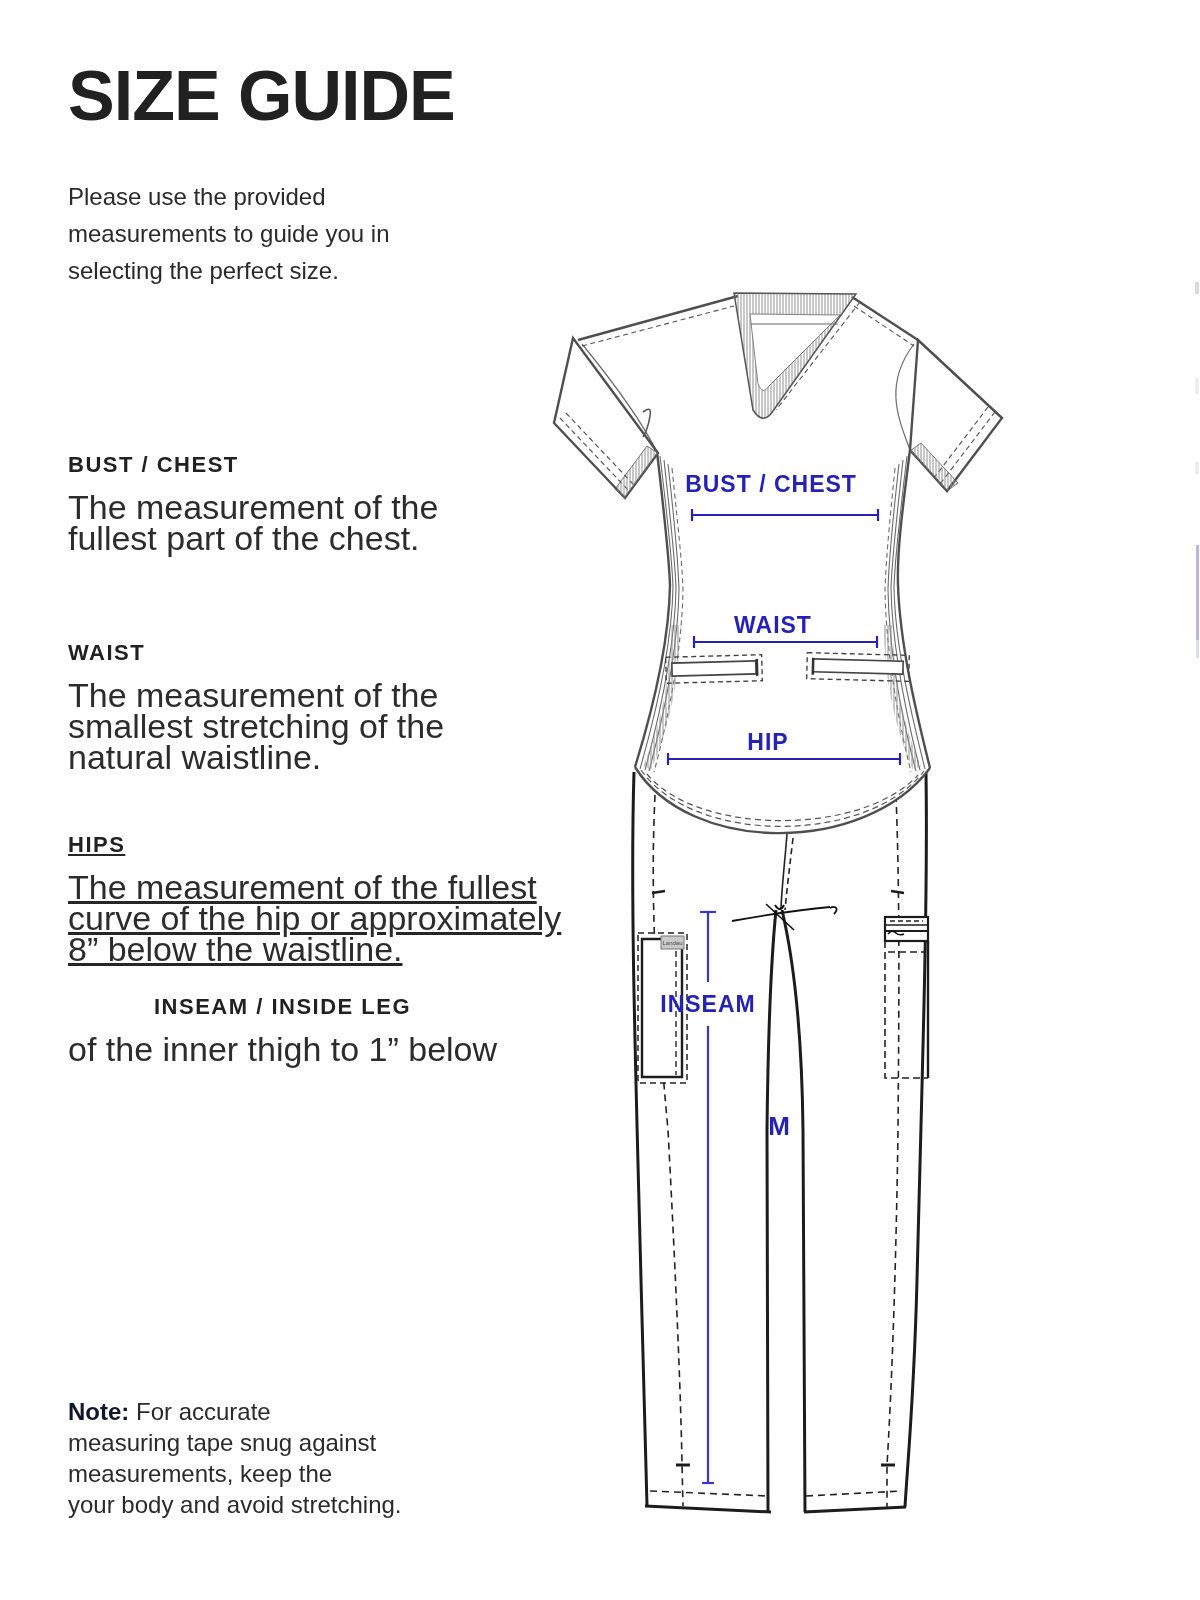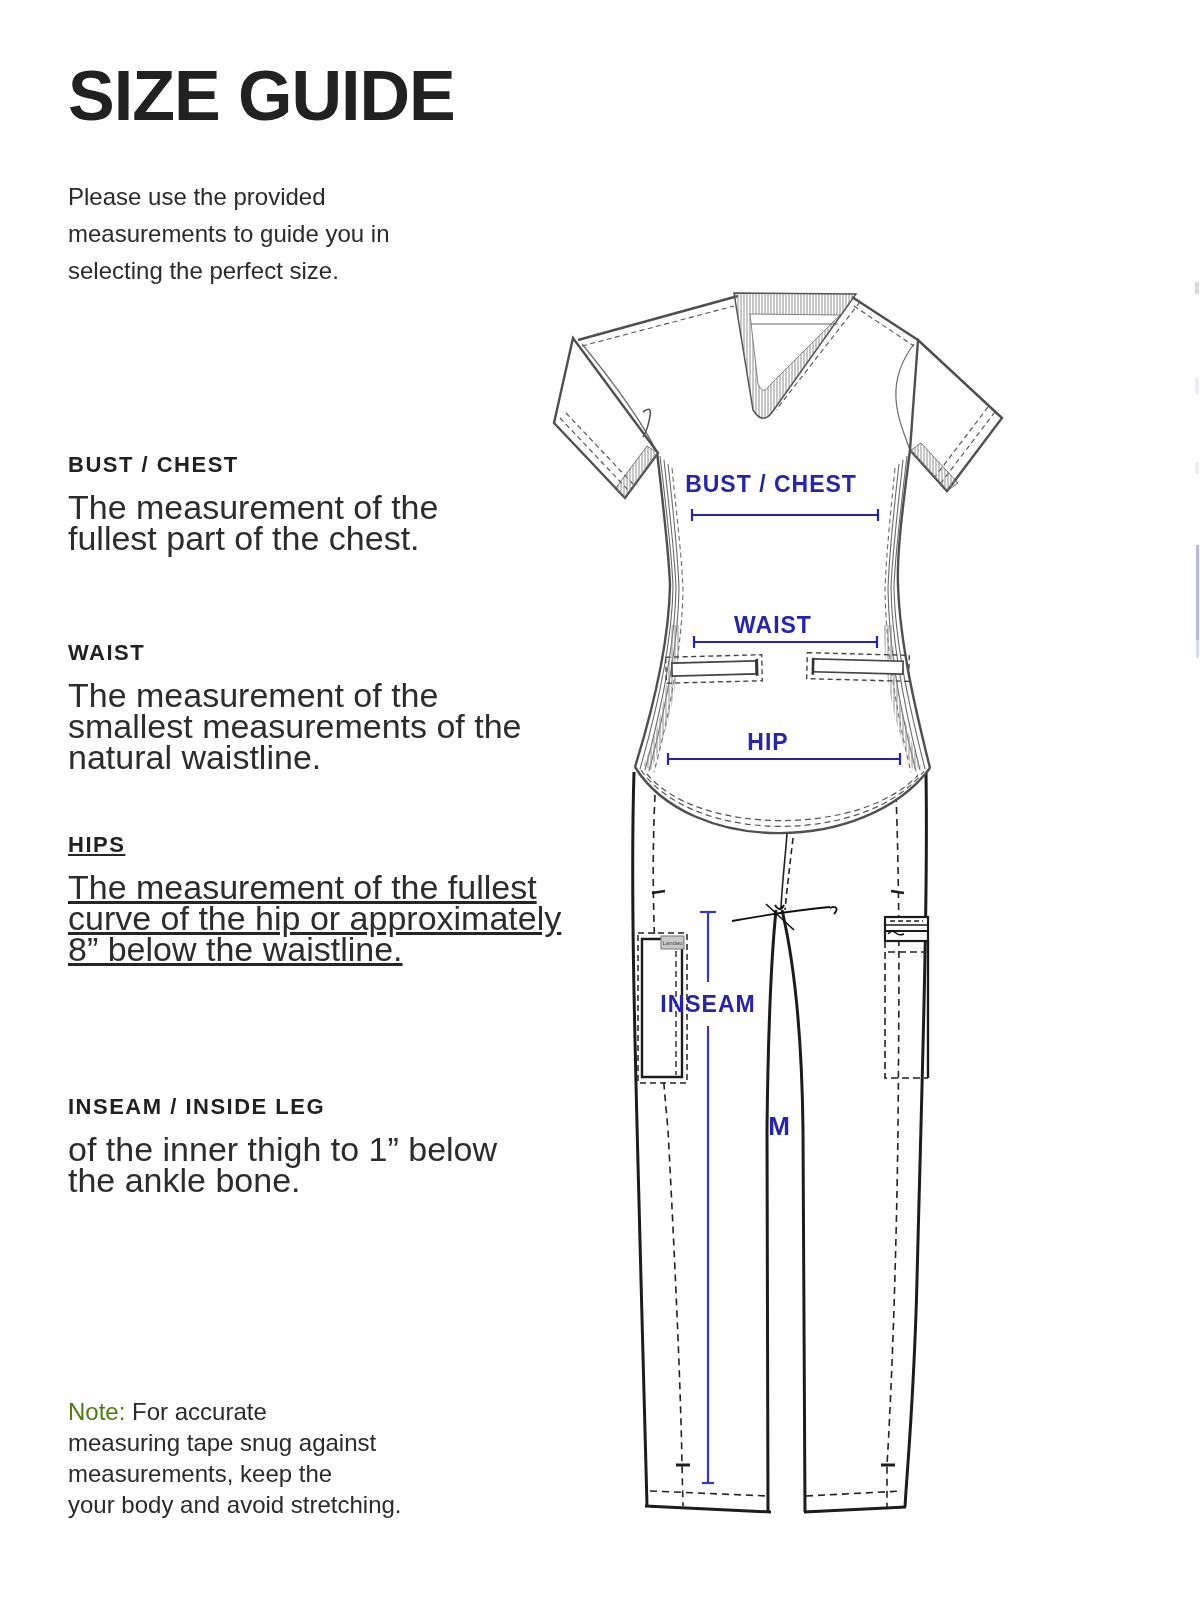--- a/index.html
+++ b/index.html
@@ -5,23 +5,23 @@
   :root{ --accent:#2522b4; --inseam:#3a35cf; --top-line:#4f4f4f; --pant-line:#1c1c1c; }
   html,body{margin:0;padding:0;background:#fff;}
   .page{position:relative;width:1200px;height:1600px;background:#ffffff;overflow:hidden;
         font-family:"Liberation Sans",sans-serif;color:#262626;}
   .title{position:absolute;left:68px;top:56px;margin:0;font-size:70px;font-weight:700;
          letter-spacing:-1px;color:#212121;}
   .intro{position:absolute;left:68px;top:178px;font-size:24px;line-height:37px;color:#2a2a2a;}
   .sec{position:absolute;left:68px;}
   .sec h3{margin:0;font-size:22px;font-weight:700;letter-spacing:1.5px;color:#212121;}
   .sec .body{margin-top:14px;font-size:34px;line-height:31px;color:#2c2c2c;}
-  .sec-bust{top:452px;} .sec-waist{top:640px;} .sec-hips{top:832px;text-decoration:underline;} .sec-inseam{top:1094px;}
+  .sec-bust{top:452px;} .sec-waist{top:640px;} .sec-hips{top:832px;text-decoration:underline;} .sec-inseam{top:994px;text-align:center;}
   .note{position:absolute;left:68px;top:1396px;font-size:24px;line-height:31px;color:#2a2a2a;}
-  .note b{font-weight:400;color:#4d7c0f;}
+  .note b{font-weight:700;color:#0f172a;}
   .line{display:block;white-space:nowrap;}
   svg.diagram{position:absolute;left:530px;top:280px;}
   .anno-text{font-family:"Liberation Sans",sans-serif;font-weight:700;font-size:23px;
              letter-spacing:1px;fill:var(--accent);}
   .size-text{font-family:"Liberation Sans",sans-serif;font-weight:700;font-size:26px;fill:var(--accent);}
   .tag-text{font-family:"Liberation Sans",sans-serif;font-size:6px;fill:#4a4a4a;}
   .edge-mark{position:absolute;}
 </style>
 </head>
 <body>
@@ -41,39 +41,38 @@
     <div class="body">
       <span class="line">The measurement of the</span>
       <span class="line">fullest part of the chest.</span>
     </div>
   </div>
 
   <div class="sec sec-waist">
     <h3>WAIST</h3>
     <div class="body">
       <span class="line">The measurement of the</span>
-      <span class="line">smallest measurements of the</span>
+      <span class="line">smallest stretching of the</span>
       <span class="line">natural waistline.</span>
     </div>
   </div>
 
   <div class="sec sec-hips">
     <h3>HIPS</h3>
     <div class="body">
       <span class="line">The measurement of the fullest</span>
       <span class="line">curve of the hip or approximately</span>
       <span class="line">8” below the waistline.</span>
     </div>
   </div>
 
   <div class="sec sec-inseam">
     <h3>INSEAM / INSIDE LEG</h3>
     <div class="body">
       <span class="line">of the inner thigh to 1” below</span>
-      <span class="line">the ankle bone.</span>
     </div>
   </div>
 
   <div class="note">
     <span class="line"><b>Note:</b> <span>For accurate</span></span>
     <span class="line">measuring tape snug against</span>
     <span class="line">measurements, keep the</span>
     <span class="line">your body and avoid stretching.</span>
   </div>
 

